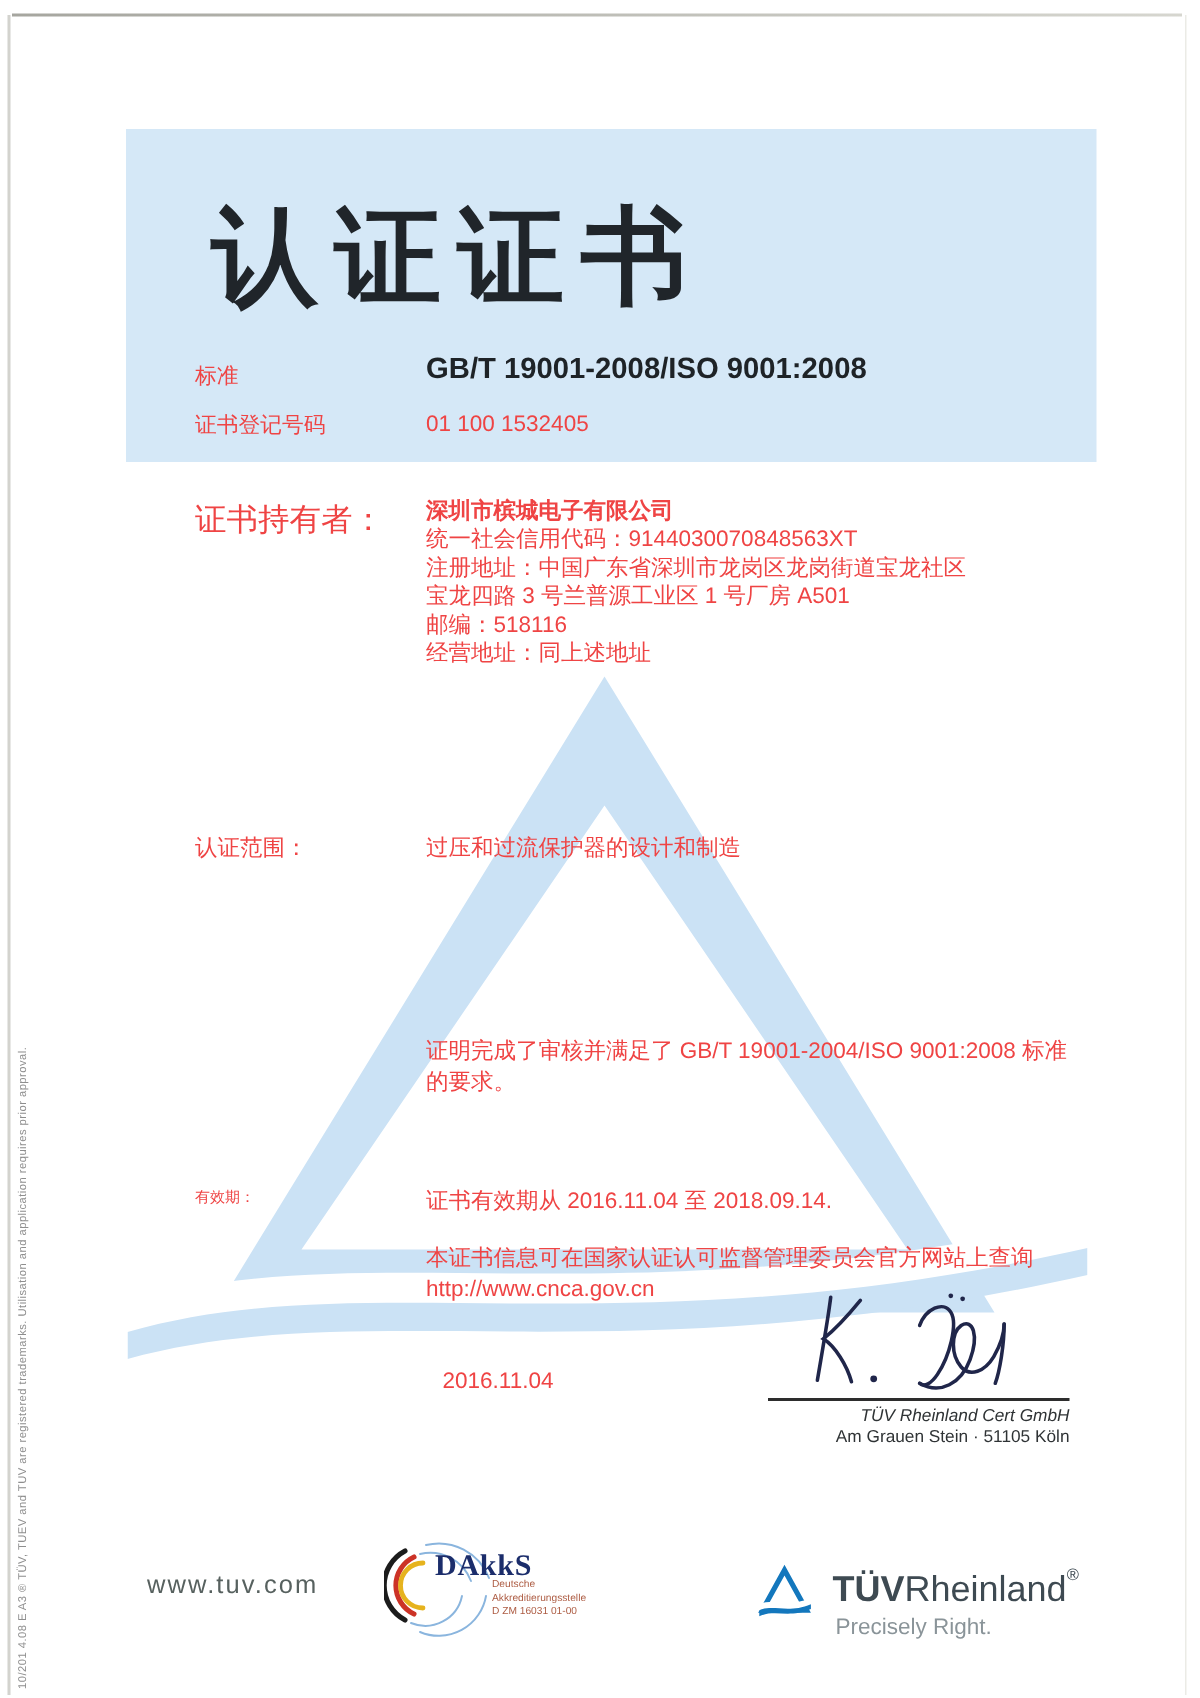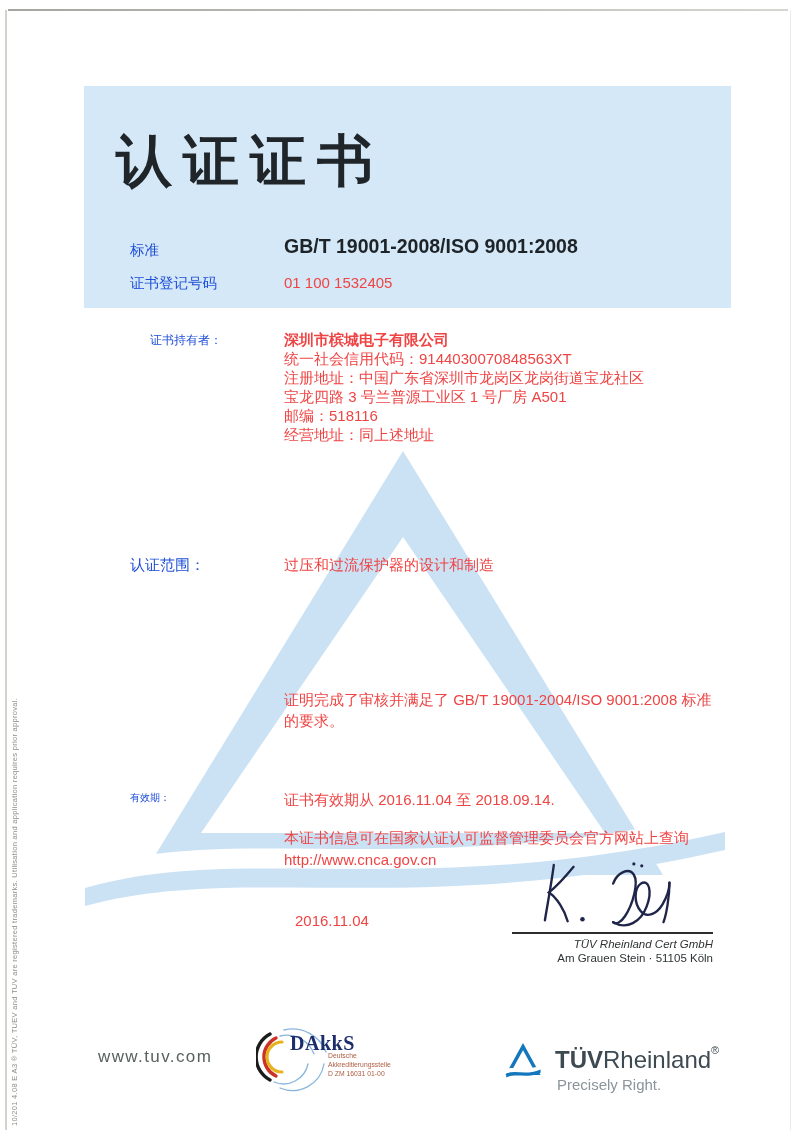--- a/index.html
+++ b/index.html
@@ -7,23 +7,23 @@
         font-family:"Liberation Sans","DejaVu Sans",sans-serif;color:#24292c;}
   
   .scan-top{position:absolute;left:8px;top:9px;width:780px;height:2px;
             background:linear-gradient(to right,#96968e,#cfcfc7);opacity:.85;}
   .scan-left{position:absolute;left:5px;top:10px;width:2px;height:1120px;background:#b6b6ae;opacity:.6;}
   .scan-right{position:absolute;left:790px;top:10px;width:1px;height:1120px;background:#e3e3db;opacity:.7;}
   .side-note{position:absolute;left:10px;top:1126px;transform:rotate(-90deg);transform-origin:0 0;
              white-space:nowrap;font-size:7.5px;color:#8e8e8e;letter-spacing:.3px;}
   
   .hdr-box{position:absolute;left:84px;top:86px;width:647px;height:222px;background:#d5e8f7;}
-  .title{position:absolute;left:116px;top:124px;font-size:56px;font-weight:bold;
+  .title{position:absolute;left:141px;top:124px;font-size:71px;font-weight:bold;
          letter-spacing:11px;color:#20252a;}
-  .lbl{position:absolute;left:130px;font-size:14.5px;color:#1d4ed8;}
+  .lbl{position:absolute;left:130px;font-size:14.5px;color:#ef4444;}
   .val{position:absolute;left:284px;font-size:15px;color:#ef4444;}
   .std-val{position:absolute;left:284px;top:235px;font-size:19.5px;font-weight:bold;color:#1e2327;}
   
   .wm{position:absolute;left:85px;top:445px;width:640px;height:500px;z-index:0;}
   .content{position:relative;z-index:1;}
   .bold{font-weight:bold;}
   
   .sig{position:absolute;left:538px;top:858px;width:168px;height:76px;}
   .sig-rule{position:absolute;left:512px;top:932px;width:201px;height:2px;background:#2d2d2d;}
   .sig-cap{position:absolute;left:512px;width:201px;text-align:right;font-size:11.5px;color:#2f3335;}
@@ -53,21 +53,21 @@
 
   <div class="content">
 
     <div class="hdr-box"></div>
     <div class="title">认证证书</div>
     <div class="lbl" style="top:241px;">标准</div>
     <div class="std-val">GB/T 19001-2008/ISO 9001:2008</div>
     <div class="lbl" style="top:274px;">证书登记号码</div>
     <div class="val" style="top:274px;">01 100 1532405</div>
 
-    <div class="lbl" style="top:332px;font-size:12px;margin-left:20px;">证书持有者：</div>
+    <div class="lbl" style="top:332px;font-size:21px;">证书持有者：</div>
     <div class="val bold" style="top:331px;">深圳市槟城电子有限公司</div>
     <div class="val" style="top:350px;">统一社会信用代码：9144030070848563XT</div>
     <div class="val" style="top:369px;text-align:center;">注册地址：中国广东省深圳市龙岗区龙岗街道宝龙社区</div>
     <div class="val" style="top:388px;">宝龙四路 3 号兰普源工业区 1 号厂房 A501</div>
     <div class="val" style="top:407px;">邮编：518116</div>
     <div class="val" style="top:426px;">经营地址：同上述地址</div>
 
     <div class="lbl" style="top:556px;font-size:15px;">认证范围：</div>
     <div class="val" style="top:556px;">过压和过流保护器的设计和制造</div>
 

